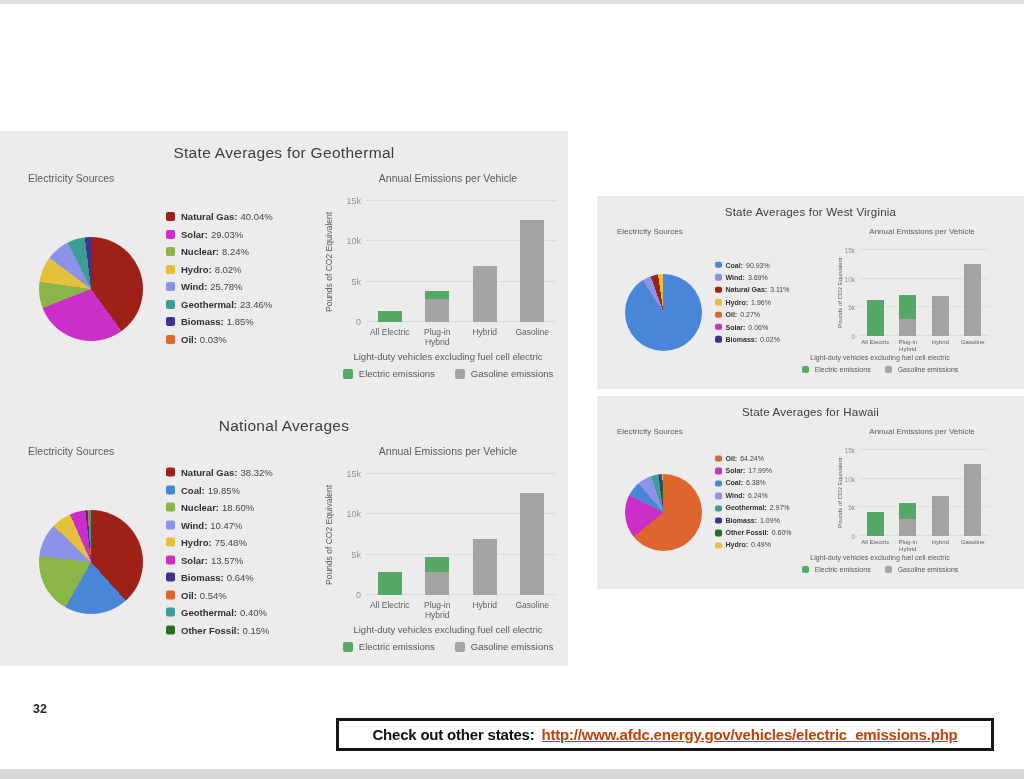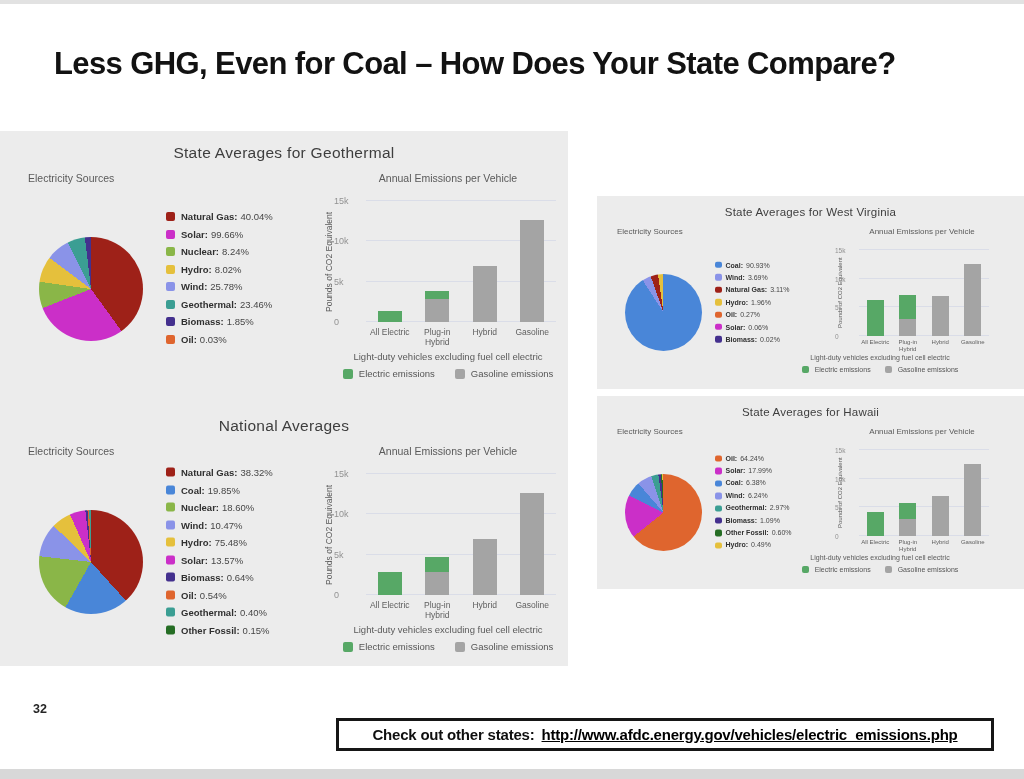--- a/index.html
+++ b/index.html
@@ -66,64 +66,63 @@
   .legend-item { display:flex; align-items:center; white-space:nowrap; }
   .legend-item .sw { flex:0 0 auto; border-radius:2px; margin-right:6px; }
   .legend-item .ln { font-weight:bold; color:#303030; }
   .legend-item .lv { color:#464646; margin-left:3px; }
   .ylab {
     writing-mode:vertical-rl; transform:rotate(180deg);
     display:flex; align-items:center; justify-content:center;
     color:#5a5a5a; white-space:nowrap;
   }
   .gridline { position:absolute; left:0; right:0; height:1px; background:#dadde8; }
-  .tick { position:absolute; color:#929292; transform:translateY(50%); }
+  .tick { position:absolute; text-align:right; color:#929292; transform:translateY(50%); }
   .bar-slots { position:absolute; left:0; top:0; right:0; bottom:0; display:flex; justify-content:space-around; }
   .bar-slot { height:100%; display:flex; flex-direction:column-reverse; align-items:stretch; }
   .bar-seg { width:100%; }
   .xlabels { display:flex; justify-content:space-around; color:#606060; }
   .xlabels span { flex:1 1 0; text-align:center; line-height:1.2; }
   .caption { text-align:center; color:#5a5a5a; }
   .blegend { display:flex; justify-content:center; align-items:center; color:#555; }
   .blegend .bl-item { display:flex; align-items:center; white-space:nowrap; }
   .blegend .sw { border-radius:2px; margin-right:6px; }
 
   .page-number { position:absolute; left:33px; top:702px; font-size:12.5px; font-weight:bold; color:#262626; }
 
   .footer-box {
     position:absolute; left:336px; top:718px; width:658px; height:33px;
     background:#fff; border:3px solid #161616; box-sizing:border-box;
     display:flex; align-items:center; justify-content:center; gap:7px;
     font-size:15px; font-weight:bold; color:#0f0f0f; letter-spacing:-0.2px; white-space:nowrap;
   }
-  .footer-box a { color:#000000; text-decoration:underline; font-weight:bold; }
+  .footer-box a { color:#c2410c; text-decoration:underline; font-weight:bold; }
 </style>
 </head>
 <body>
 
 <div class="slide">
   <div class="top-strip"></div>
 
-  <h1 class="slide-title" style="margin:0;">Less GHG, Even for Coal – How Does Your State Compare?</h1>
 
   <div class="panel-bg" id="left-panel">
     <div class="section large" id="sec-ca">
       <div class="sec-title">State Averages for Geothermal</div>
       <div class="pie-label">Electricity Sources</div>
       <div class="pie" style="background: conic-gradient(rgb(158, 33, 24) 0%, rgb(158, 33, 24) 40.008%, rgb(203, 47, 200) 40.008%, rgb(203, 47, 200) 69.0148%, rgb(138, 182, 72) 69.0148%, rgb(138, 182, 72) 77.2482%, rgb(229, 192, 60) 77.2482%, rgb(229, 192, 60) 85.2618%, rgb(138, 147, 232) 85.2618%, rgb(138, 147, 232) 92.5959%, rgb(59, 158, 147) 92.5959%, rgb(59, 158, 147) 98.1215%, rgb(68, 48, 142) 98.1215%, rgb(68, 48, 142) 99.97%, rgb(223, 101, 46) 99.97%, rgb(223, 101, 46) 100%);"></div>
       <div class="legend">
           <div class="legend-item">
             <span class="sw" style="background: rgb(158, 33, 24);"></span>
             <span class="ln">Natural Gas:</span>
             <span class="lv">40.04%</span>
           </div>
           <div class="legend-item">
             <span class="sw" style="background: rgb(203, 47, 200);"></span>
             <span class="ln">Solar:</span>
-            <span class="lv">99.66%</span>
+            <span class="lv">29.03%</span>
           </div>
           <div class="legend-item">
             <span class="sw" style="background: rgb(138, 182, 72);"></span>
             <span class="ln">Nuclear:</span>
             <span class="lv">8.24%</span>
           </div>
           <div class="legend-item">
             <span class="sw" style="background: rgb(229, 192, 60);"></span>
             <span class="ln">Hydro:</span>
             <span class="lv">8.02%</span>

